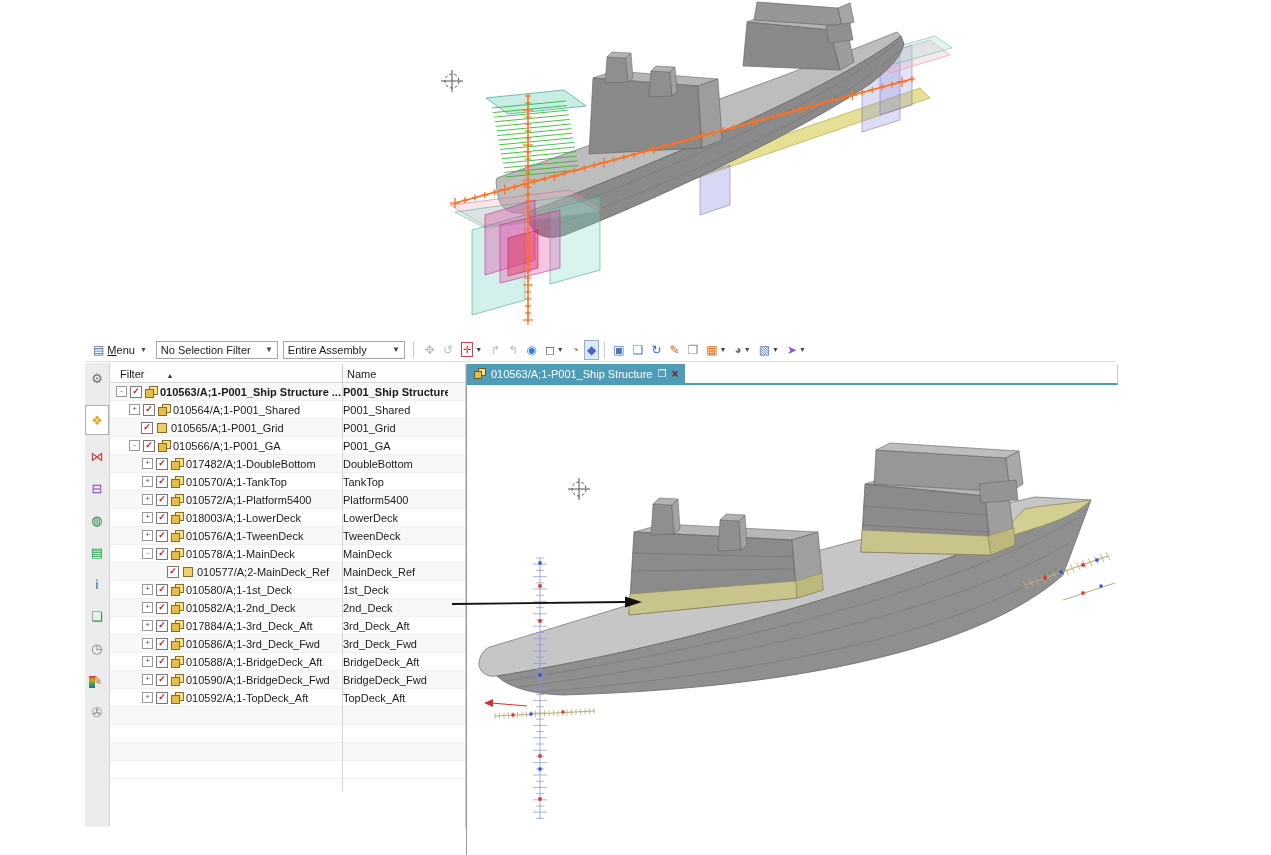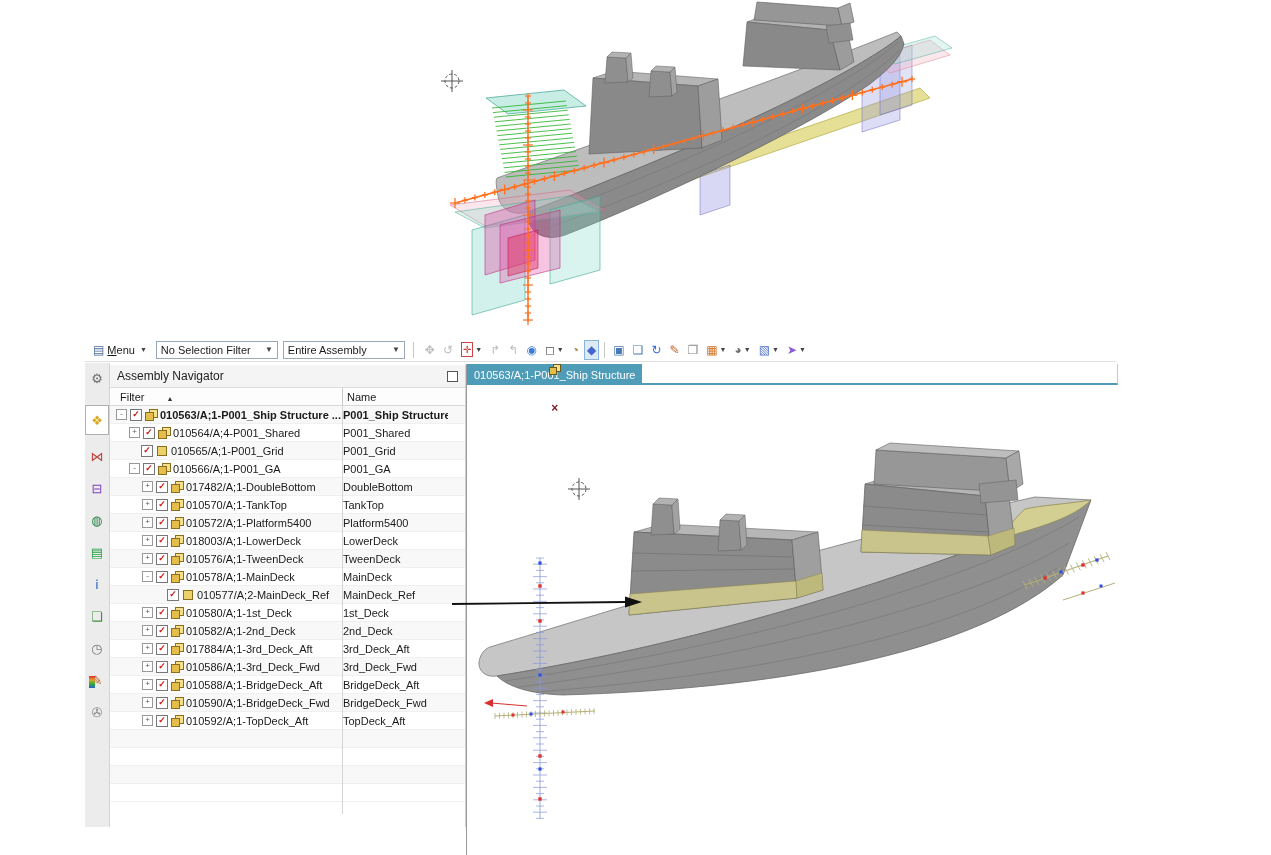--- a/index.html
+++ b/index.html
@@ -66,21 +66,21 @@
             background:#f4df8a;border:1px solid #8a6d1f;}
   .tree-icon.assembly::after{content:"";position:absolute;left:0;top:3px;width:7px;height:7px;
             background:#e4bd4a;border:1px solid #8a6d1f;}
   .bold{font-weight:bold;}
   
   #viewport{position:absolute;left:381px;top:26px;width:650px;height:491px;background:#fff;
             border-left:1px solid #9a9a9a;box-sizing:border-box;}
   #tabbar{position:absolute;left:0;top:0;width:650px;height:19px;border-bottom:2px solid #4e9cb8;
           border-right:1px solid #c8c8c8;box-sizing:content-box;background:#fff;}
   #tab-active{position:absolute;left:0;top:0;height:19px;background:#4e9cb8;color:#fff;
-              display:flex;align-items:center;gap:5px;padding:0 7px;flex-direction:column;}
+              display:flex;align-items:center;gap:5px;padding:0 7px;}
   #tab-active .tab-icon{width:12px;height:11px;position:relative;}
   #tab-active .tab-icon::before{content:"";position:absolute;left:4px;top:0;width:6px;height:6px;
               background:#f4df8a;border:1px solid #6a5a1a;}
   #tab-active .tab-icon::after{content:"";position:absolute;left:0;top:3px;width:6px;height:6px;
               background:#e4bd4a;border:1px solid #6a5a1a;}
   #tab-restore{color:#fff;font-size:10px;}
   #tab-close{color:#7a2020;font-weight:bold;font-size:12px;line-height:12px;}
   #canvas3d{position:absolute;left:0;top:21px;width:650px;height:470px;}
   
   #arrow-overlay{position:absolute;left:449px;top:592px;width:200px;height:20px;pointer-events:none;}
@@ -412,24 +412,20 @@
         <div class="sb-item" style="color: rgb(32, 128, 64);">◍</div>
         <div class="sb-item" style="color: rgb(32, 160, 64);">▤</div>
         <div class="sb-item" style="color: rgb(32, 96, 192);">ℹ</div>
         <div class="sb-item" style="color: rgb(64, 144, 64);">❏</div>
         <div class="sb-item" style="color: rgb(128, 128, 128);">◷</div>
         <div class="sb-item rainbow" style="color: rgb(192, 96, 32);">✎</div>
         <div class="sb-item" style="color: rgb(136, 136, 136);">✇</div>
       </div>
 
   <div id="navigator">
-    <div id="nav-title">
-      <span>Assembly Navigator</span>
-      <span id="nav-float"></span>
-    </div>
     <div id="nav-header">
       <span class="h-object">
         <span>Filter</span><span class="sort">▲</span>
       </span>
       <div class="col-div"></div>
       <span style="padding-left:5px;">Name</span>
     </div>
     <div id="nav-rows">
       <div class="col-div"></div>
           <div class="nav-row alt">
@@ -439,21 +435,21 @@
               <span class="tree-icon assembly"></span>
               <span class="bold">010563/A;1-P001_Ship Structure ...</span>
             </div>
             <div class="name-cell bold">P001_Ship Structure</div>
           </div>
           <div class="nav-row">
             <div class="obj-cell" style="padding-left: 19px;">
               <span class="expander">+</span>
               <span class="checkbox">✓</span>
               <span class="tree-icon assembly"></span>
-              <span>010564/A;4-P001_Shared</span>
+              <span>010564/A;1-P001_Shared</span>
             </div>
             <div class="name-cell">P001_Shared</div>
           </div>
           <div class="nav-row alt">
             <div class="obj-cell" style="padding-left: 19px;">
               <span class="exp-space"></span>
               <span class="checkbox">✓</span>
               <span class="tree-icon part"></span>
               <span>010565/A;1-P001_Grid</span>
             </div>

